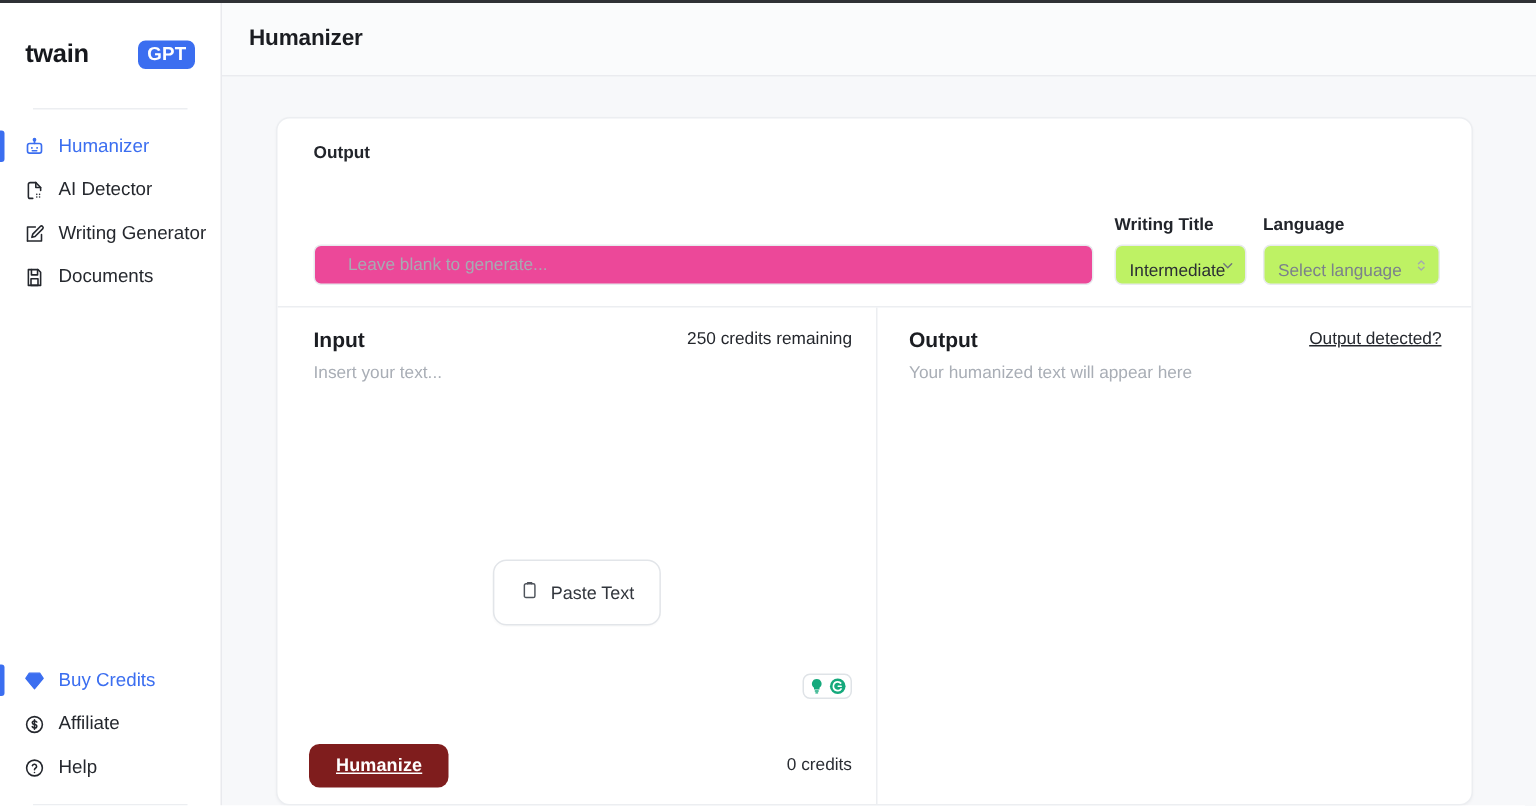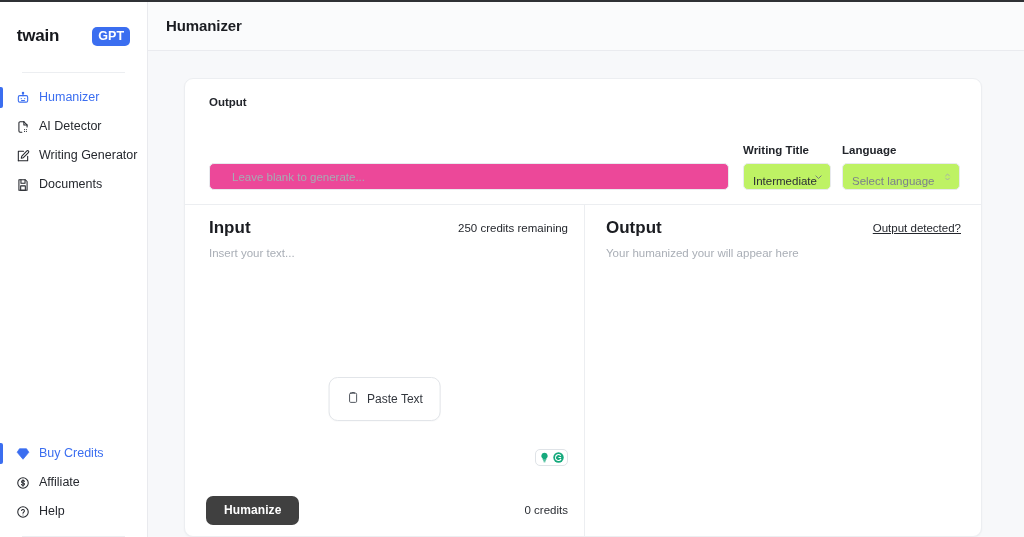--- a/index.html
+++ b/index.html
@@ -98,21 +98,21 @@
   .chev { position:absolute; right:7px; top:50%; transform:translateY(-50%); display:flex; }
   .chev svg { display:block; }
 
   
   .panels { flex:1 1 auto; display:flex; border-top:1px solid #eceef1; min-height:0; }
   .panel { display:flex; flex-direction:column; min-width:0; position:relative; }
   .panel.input { flex: 0 0 400px; border-right:1px solid #eceef1; }
   .panel.output { flex: 1 1 auto; }
   .panel-head { display:flex; align-items:center; justify-content:space-between; padding: 13px 16px 0 24px; }
   .panel.output .panel-head { padding-left: 21px; padding-right: 20px; }
-  .panel-title { font-size:17px; font-weight:700; color:#1b1d22; }
+  .panel-title { font-size:14px; font-weight:700; color:#1b1d22; }
   .panel-meta { font-size:11.5px; color:#24272d; font-weight:400; }
   .panel-link { font-size:11.5px; color:#24272d; text-decoration:underline; cursor:pointer; }
   .panel-ph { font-size:11.5px; color:#a9aeb6; padding: 9px 24px 0; }
   .panel.output .panel-ph { padding-left:21px; }
   .panel-body { flex:1 1 auto; position:relative; min-height:0; }
 
   .paste-btn {
     position:absolute; left:50%; top: 118px; transform:translateX(-50%);
     display:flex; align-items:center; gap:8px;
     height:44px; padding: 0 17px; border:1px solid #e2e5e9; border-radius:9px;
@@ -125,23 +125,23 @@
     display:flex; align-items:center; gap:1px;
     background:#fff; border:1px solid #dfe3e7; border-radius:5px;
     padding:1px 2px; height:17px;
   }
 
   .panel-foot {
     display:flex; align-items:center; justify-content:space-between;
     padding: 0 16px 0 21px; height: 52px; flex:0 0 52px;
   }
   .humanize-btn {
-    background:#404040; color:#fff; border:none; border-radius:7px;
+    background:#7f1d1d; color:#fff; border:none; border-radius:7px;
     height:29px; padding: 0 18px; font-size:12px; font-weight:700;
-    font-family:"Liberation Sans", sans-serif; cursor:pointer; letter-spacing:0.1px;
+    font-family:"Liberation Sans", sans-serif; cursor:pointer; letter-spacing:0.1px;text-decoration:underline;
   }
   .credits { font-size:11.5px; color:#2a2d33; }
 </style>
 </head>
 <body>
 
 <div id="topline"></div>
 
 <div id="app">
 
@@ -331,21 +331,21 @@
               <button class="humanize-btn">Humanize</button>
               <span class="credits">0 credits</span>
             </div>
           </div>
 
           <div class="panel output">
             <div class="panel-head">
               <span class="panel-title">Output</span>
               <span class="panel-link">Output detected?</span>
             </div>
-            <div class="panel-ph">Your humanized your will appear here</div>
+            <div class="panel-ph">Your humanized text will appear here</div>
             <div class="panel-body"></div>
           </div>
 
         </div>
       </section>
     </div>
   </div>
 </div>
 
 </body></html>

